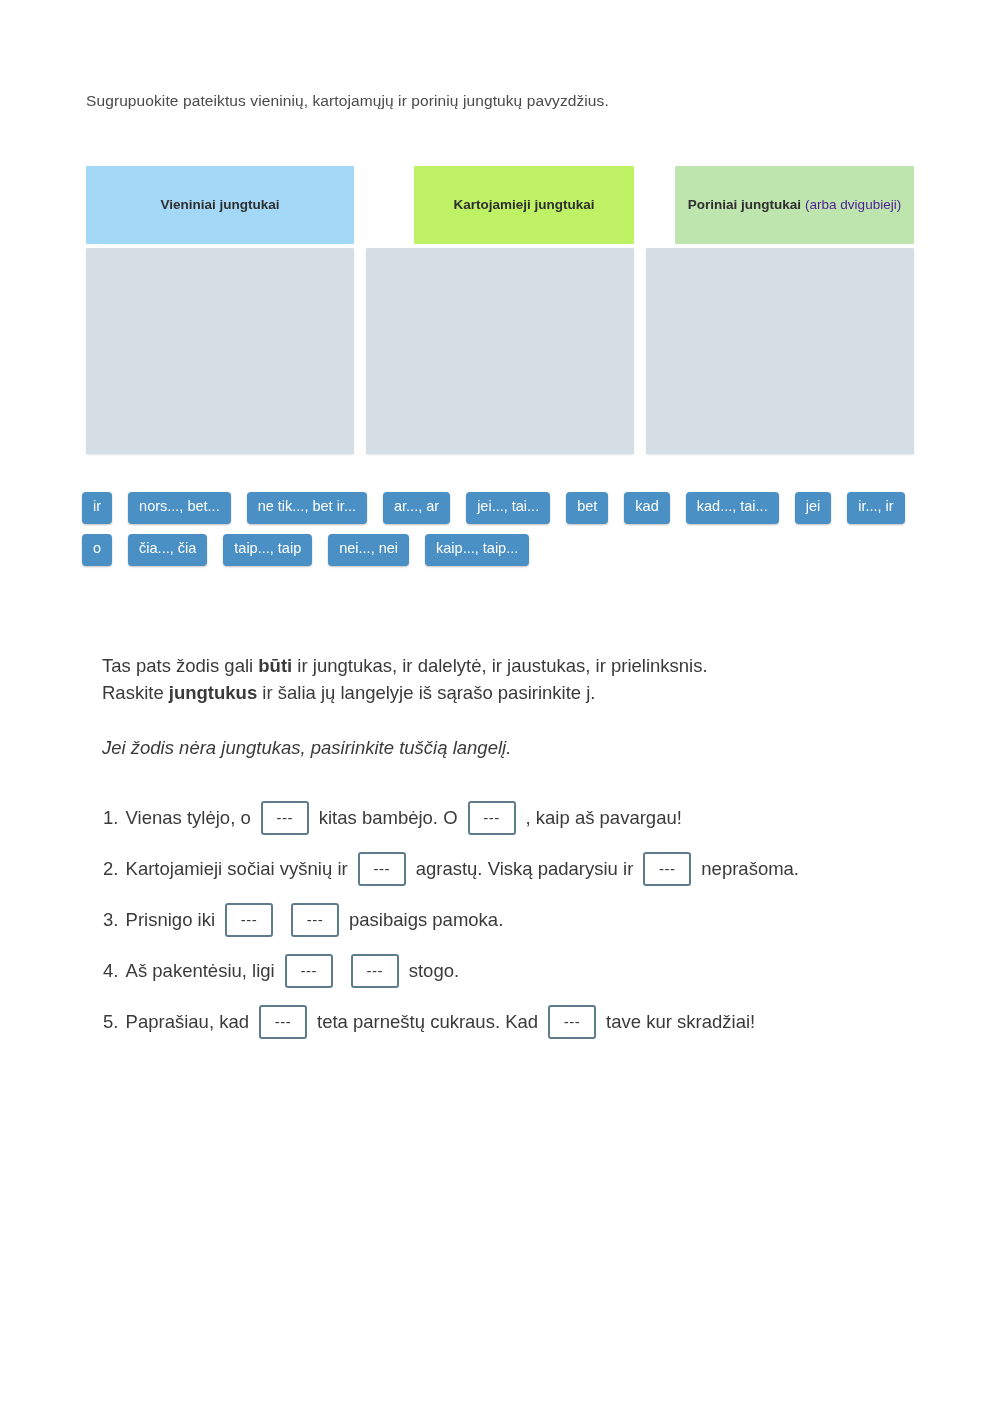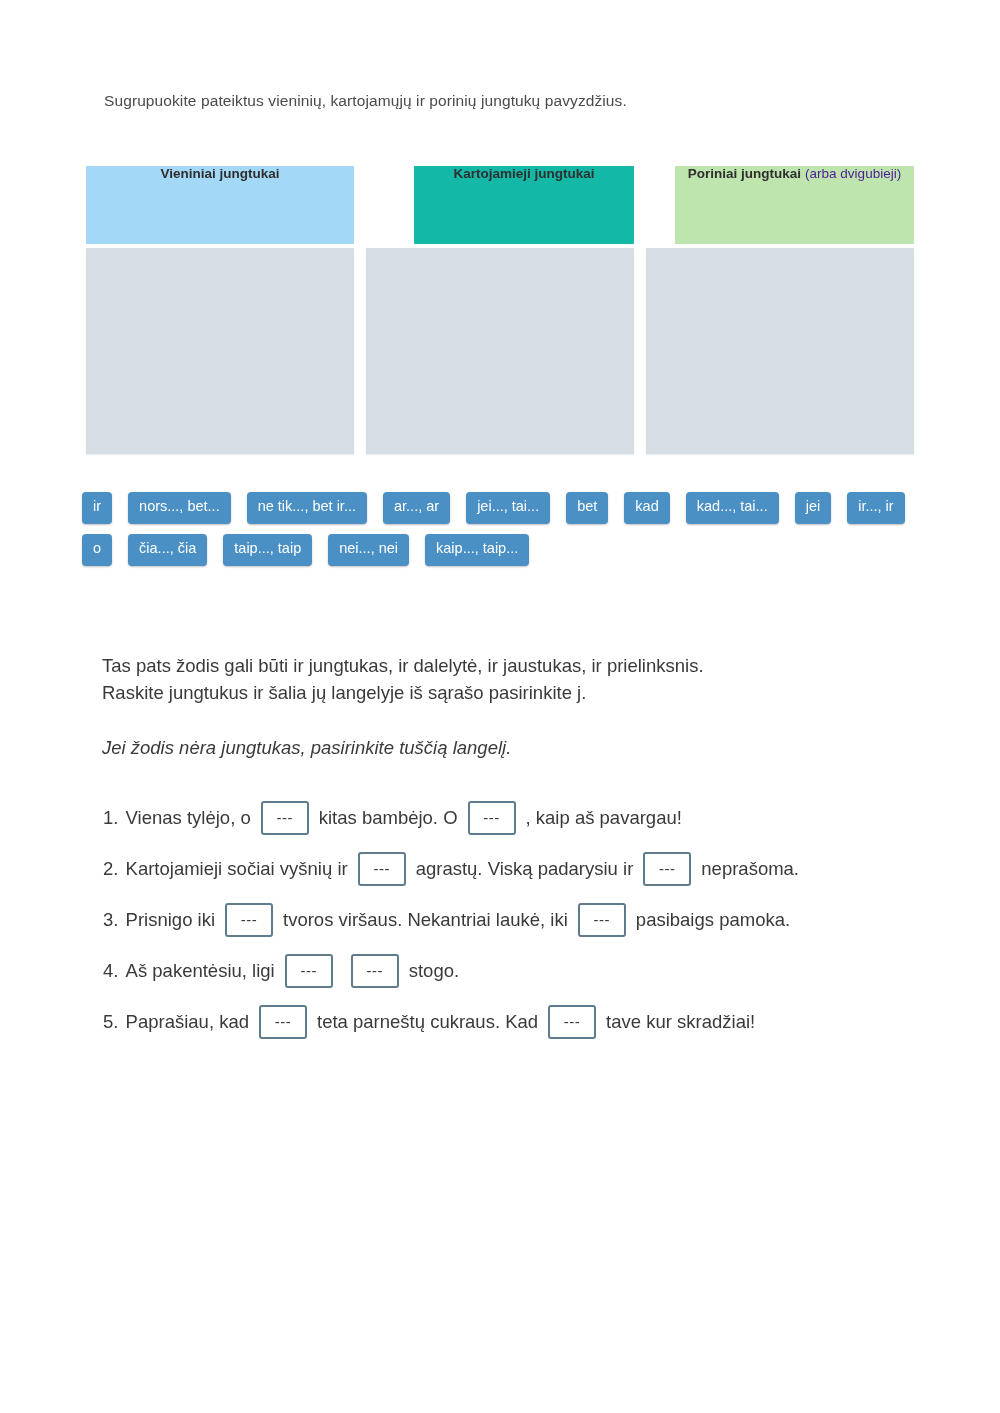--- a/index.html
+++ b/index.html
@@ -14,21 +14,21 @@
     height: 1413px;
     position: relative;
     font-family: "Liberation Sans", sans-serif;
     color: #3b3b3b;
     overflow: hidden;
   }
 
   
   .intro {
     position: absolute;
-    left: 104px;
+    left: 86px;
     top: 92px;
     font-size: 15.5px;
     color: #4a4a4a;
     letter-spacing: 0.1px;
     white-space: nowrap;
   }
 
   
   .board {
     position: absolute;
@@ -39,20 +39,21 @@
     gap: 12px;
   }
   .column {
     width: 268px;
     display: flex;
     flex-direction: column;
   }
   .col-header {
     height: 78px;
     display: flex;
+    align-items: center;
     justify-content: center;
     text-align: center;
     font-size: 13.5px;
     font-weight: bold;
     color: #2f2f2f;
     padding: 0 8px;
     line-height: 1.25;
     border-radius: 1px;
   }
   .col-header .sub {
@@ -61,21 +62,21 @@
     margin-left: 4px;
   }
   .col-dropzone {
     height: 206px;
     background: #d5dee4;
     margin-top: 4px;
     border-radius: 1px;
     box-shadow: 0 1px 2px rgba(0,0,0,0.10);
   }
   .col-header-blue   { background: #a4d8f7; }
-  .col-header-yellow { background: #14b8a6; margin-left: 48px; }
+  .col-header-yellow { background: #bef264; margin-left: 48px; }
   .col-header-green  { background: #bfe5af; margin-left: 29px; }
 
   
   .chip-area {
     position: absolute;
     left: 82px;
     top: 492px;
     width: 850px;
     display: flex;
     flex-wrap: wrap;
@@ -96,21 +97,21 @@
 
   
   .notes {
     position: absolute;
     left: 102px;
     top: 652px;
     font-size: 18.5px;
     line-height: 1.47;
     color: #3a3a3a;
   }
-  .notes b { font-weight: normal; }
+  .notes b { font-weight: bold; }
   .notes .italic { font-style: italic; margin-top: 28px; }
 
   
   .questions {
     position: absolute;
     left: 102px;
     top: 792px;
     width: 860px;
   }
   .q-row {
@@ -209,21 +210,20 @@
       <span class="txt">Kartojamieji sočiai vyšnių ir</span>
       <span class="select-box">---</span>
       <span class="txt">agrastų. Viską padarysiu ir</span>
       <span class="select-box">---</span>
       <span class="txt">neprašoma.</span>
     </div>
     <div class="q-row">
       <span class="txt">3.&nbsp;</span>
       <span class="txt">Prisnigo iki</span>
       <span class="select-box">---</span>
-      <span class="txt">tvoros viršaus. Nekantriai laukė, iki</span>
       <span class="select-box">---</span>
       <span class="txt">pasibaigs pamoka.</span>
     </div>
     <div class="q-row">
       <span class="txt">4.&nbsp;</span>
       <span class="txt">Aš pakentėsiu, ligi</span>
       <span class="select-box">---</span>
       <span class="select-box">---</span>
       <span class="txt">stogo.</span>
     </div>

